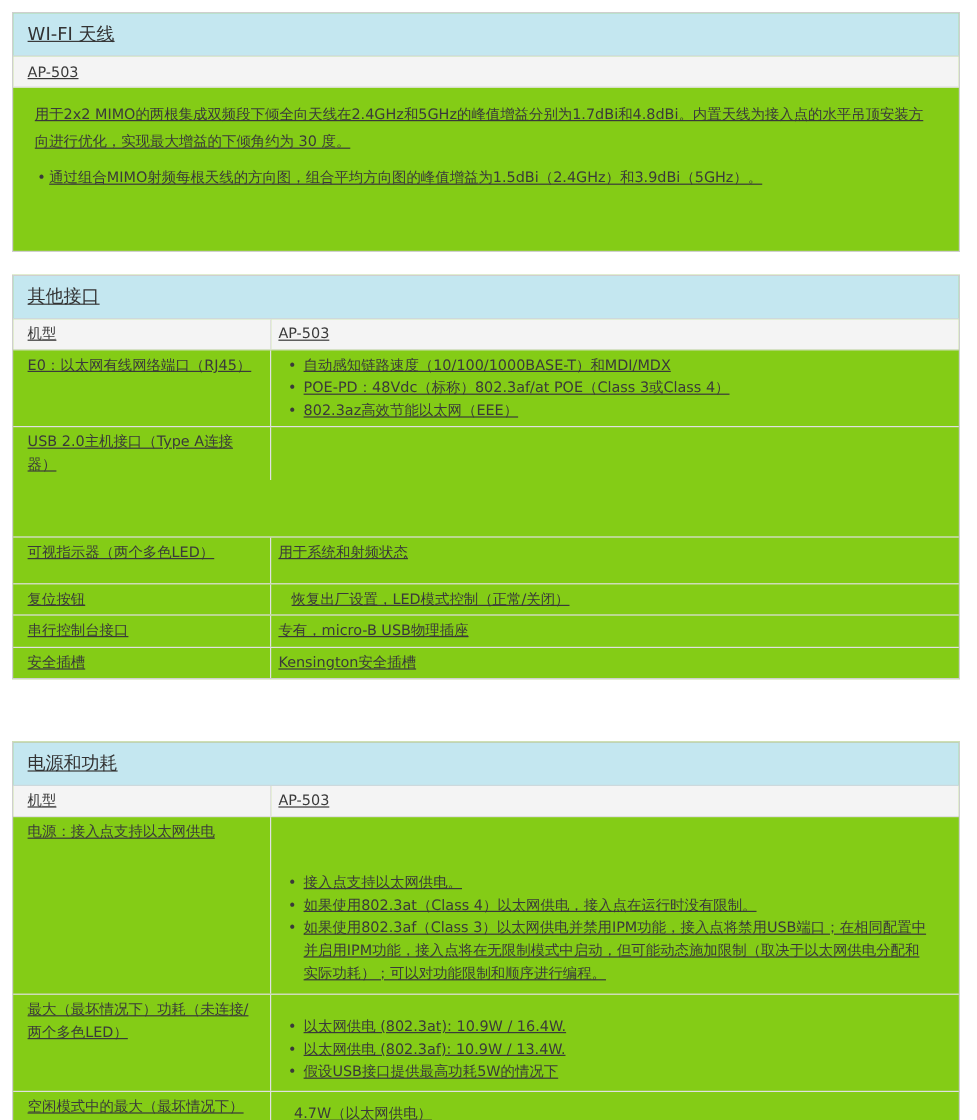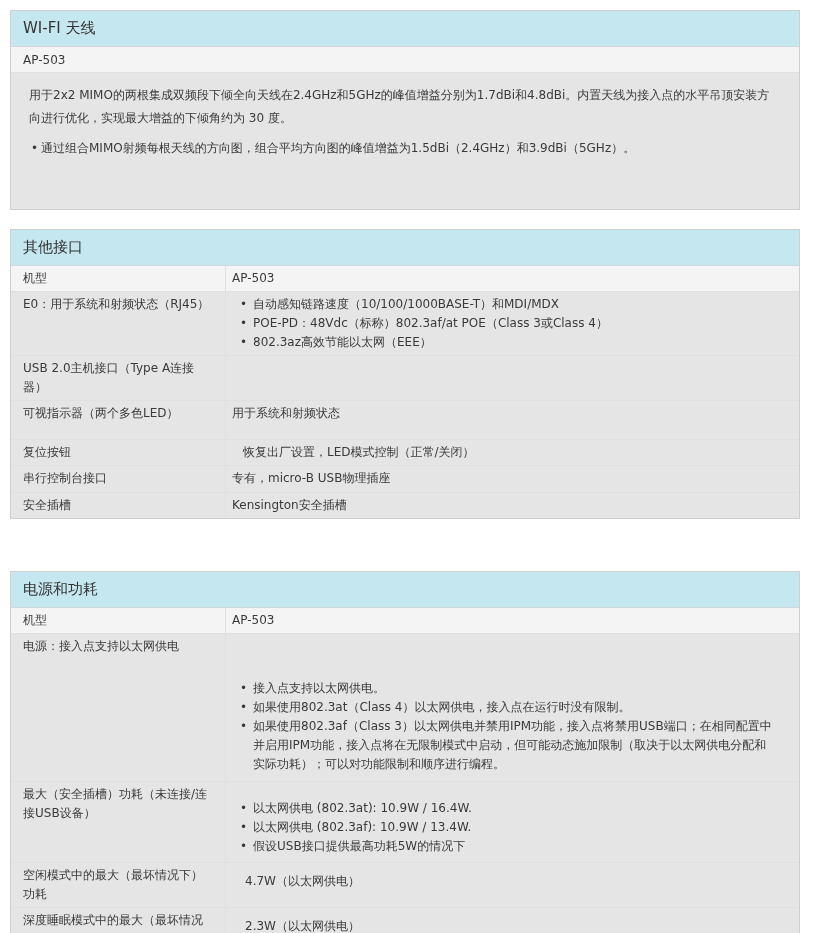--- a/index.html
+++ b/index.html
@@ -13,21 +13,22 @@
   html,body{width:814px;background:#ffffff;}
   body{
     font-family:"DejaVu Sans","Liberation Sans",sans-serif;
     color:var(--text);
     font-size:12px;
   }
   .doc{padding:10px 0 0 10px;width:800px;}
   .section{
     width:790px;
     border:1px solid var(--border-outer);
-    background:#e5e5e5;
+    background:#84cc16;
+    text-decoration:underline;
   }
   .section.gap-sm{margin-bottom:19px;}
   .section.gap-lg{margin-bottom:52px;}
   .sec-title{
     height:36px;
     background:var(--header-bg);
     border-bottom:1px solid #cdd9dd;
     display:flex;align-items:center;
     padding:0 12px;
     font-size:15px;
@@ -64,21 +65,21 @@
   .trow .c2{padding:3px 24px 3px 6px;}
   .trow.model-row .c1,.trow.model-row .c2{background:var(--model-bg);}
   .trow .c2.indent{padding-left:19px;padding-top:9px;}
   ul.vlist{list-style:none;}
   ul.vlist li{position:relative;padding-left:21px;}
   ul.vlist li::before{content:"\2022";position:absolute;left:8px;}
   ul.vlist.push-lg{margin-top:42px;}
   ul.vlist.push-md{margin-top:14px;}
   
   .h22{min-height:22px;} .h57{min-height:57px;} .h45{min-height:45px;}
-  .h39{min-height:39px;} .h26{min-height:26px;gap:11px;} .h27{min-height:27px;}
+  .h39{min-height:39px;margin-top:47px;} .h26{min-height:26px;gap:11px;} .h27{min-height:27px;}
   .h23{min-height:23px;} .h148{min-height:148px;} .h81{min-height:81px;}
   .h40{min-height:40px;}
 </style>
 </head>
 <body>
 
 <div class="doc">
 
   <div class="section gap-sm">
     <div class="sec-title">WI-FI 天线</div>
@@ -93,21 +94,21 @@
 
   <div class="section gap-lg">
     <div class="sec-title">其他接口</div>
 
     <div class="trow model-row h22">
       <div class="c1">机型</div>
       <div class="c2">AP-503</div>
     </div>
 
     <div class="trow h57">
-      <div class="c1">E0：用于系统和射频状态（RJ45）</div>
+      <div class="c1">E0：以太网有线网络端口（RJ45）</div>
       <div class="c2">
         <ul class="vlist">
           <li>自动感知链路速度（10/100/1000BASE-T）和MDI/MDX</li>
           <li>POE-PD：48Vdc（标称）802.3af/at POE（Class 3或Class 4）</li>
           <li>802.3az高效节能以太网（EEE）</li>
         </ul>
       </div>
     </div>
 
     <div class="trow h45">
@@ -148,21 +149,21 @@
       <div class="c2">
         <ul class="vlist push-lg">
           <li>接入点支持以太网供电。</li>
           <li>如果使用802.3at（Class 4）以太网供电，接入点在运行时没有限制。</li>
           <li>如果使用802.3af（Class 3）以太网供电并禁用IPM功能，接入点将禁用USB端口；在相同配置中并启用IPM功能，接入点将在无限制模式中启动，但可能动态施加限制（取决于以太网供电分配和实际功耗）；可以对功能限制和顺序进行编程。</li>
         </ul>
       </div>
     </div>
 
     <div class="trow h81">
-      <div class="c1">最大（安全插槽）功耗（未连接/连接USB设备）</div>
+      <div class="c1">最大（最坏情况下）功耗（未连接/两个多色LED）</div>
       <div class="c2">
         <ul class="vlist push-md">
           <li>以太网供电 (802.3at): 10.9W / 16.4W.</li>
           <li>以太网供电 (802.3af): 10.9W / 13.4W.</li>
           <li>假设USB接口提供最高功耗5W的情况下</li>
         </ul>
       </div>
     </div>
 
     <div class="trow h40">

